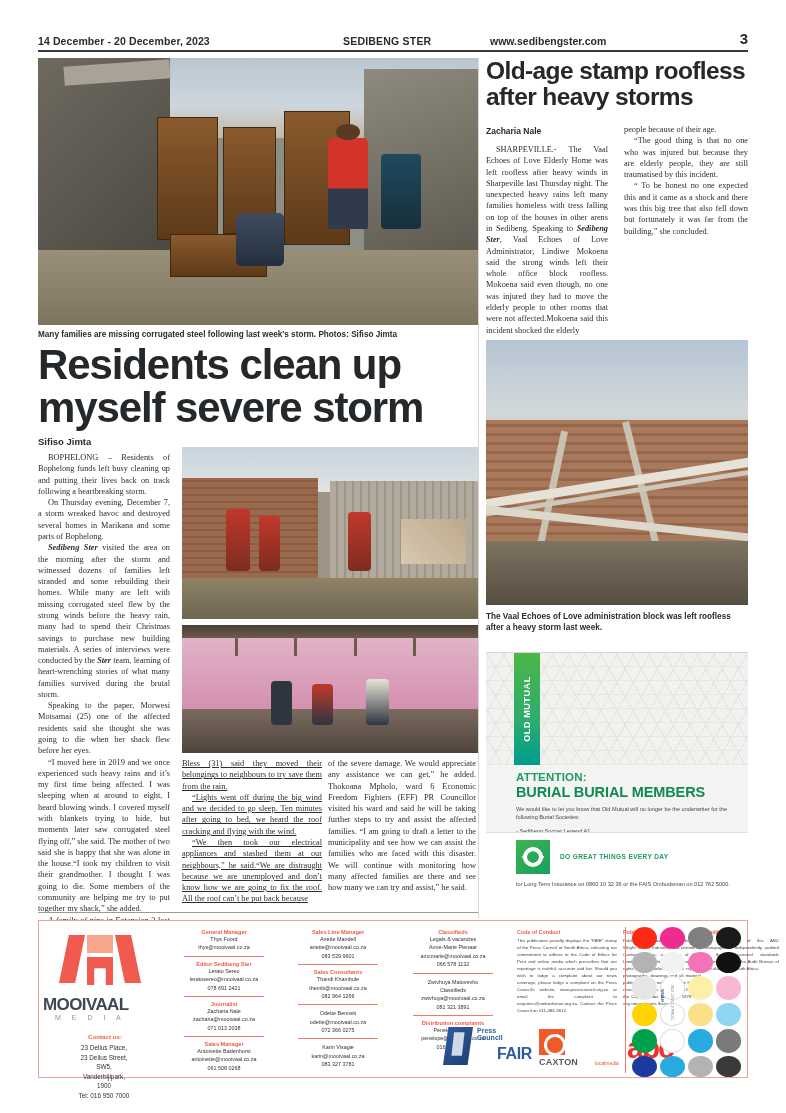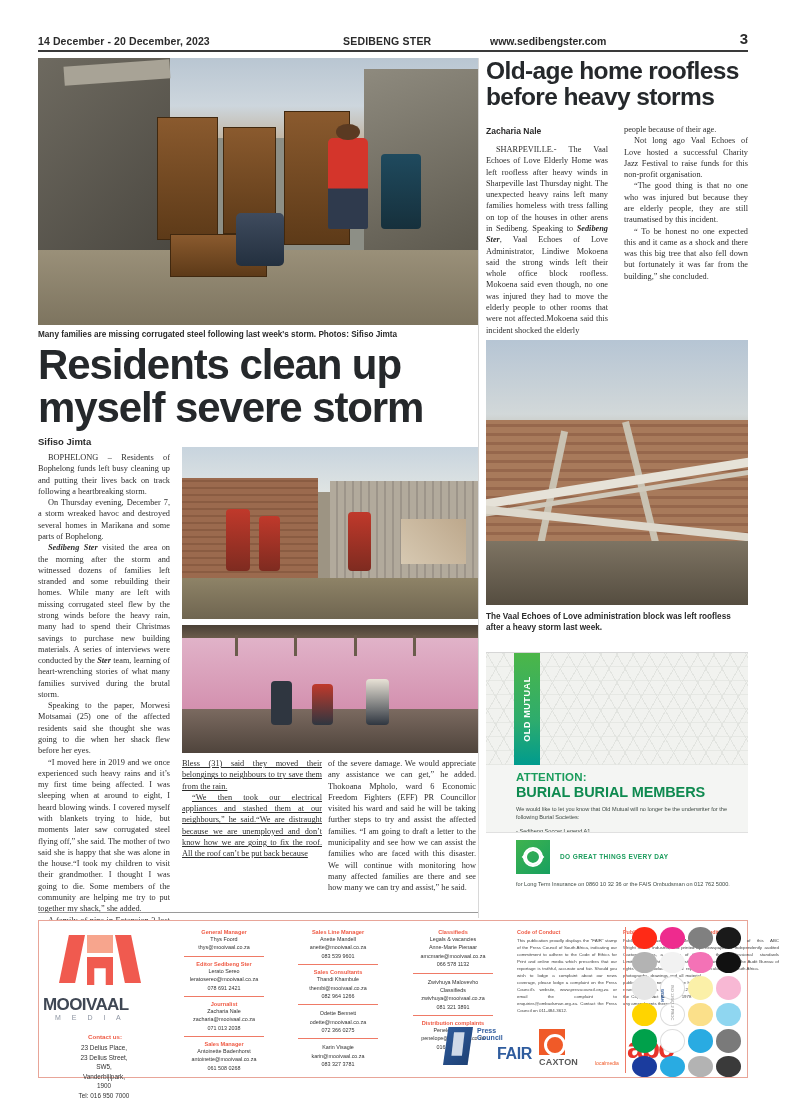--- a/index.html
+++ b/index.html
@@ -324,39 +324,39 @@
     <p>
       <i>Sedibeng Ster</i><span> visited the area on the morning after the storm and witnessed dozens of families left stranded and some rebuilding their homes. While many are left with missing corrugated steel flew by the strong winds before the heavy rain, many had to spend their Christmas savings to purchase new building materials. A series of interviews were conducted by the </span><i>Ster</i><span> team, learning of heart-wrenching stories of what many families survived during the brutal storm.</span>
     </p>
     <p>Speaking to the paper, Morwesi Motsamai (25) one of the affected residents said she thought she was going to die when her shack flew before her eyes.</p>
     <p>“I moved here in 2019 and we once experienced such heavy rains and it’s my first time being affected. I was sleeping when at around to eight, I heard blowing winds. I covered myself with blankets trying to hide, but moments later saw corrugated steel flying off,” she said. The mother of two said she is happy that she was alone in the house.“I took my children to visit their grandmother. I thought I was going to die. Some members of the community are helping me try to put together my shack,” she added.</p>
     <p>A family of nine in Extension 3 lost all their roofing during the heavy rain. Family Spokesman, Thamsanqa</p>
   </div>
 
   <div class="body-col" id="lcol-2">
     <p class="noind">Bless (31) said they moved their belongings to neighbours to try save them from the rain.</p>
+    <p>“Lights went off during the big wind and we decided to go sleep. Ten minutes after going to bed, we heard the roof cracking and flying with the wind.</p>
     <p>“We then took our electrical appliances and stashed them at our neighbours,” he said.“We are distraught because we are unemployed and don’t know how we are going to fix the roof. All the roof can’t be put back because</p>
   </div>
 
   <div class="body-col" id="lcol-3">
     <p class="noind">of the severe damage. We would appreciate any assistance we can get,” he added. Thokoana Mpholo, ward 6 Economic Freedom Fighters (EFF) PR Councillor visited his ward and said he will be taking further steps to try and assist the affected families. “I am going to draft a letter to the municipality and see how we can assist the families who are faced with this disaster. We will continue with monitoring how many affected families are there and see how many we can try and assist,” he said.</p>
   </div>
 
-  <h2 id="headline-right">Old-age home roofless before heavy storms</h2>
+  <h2 id="headline-right">Old-age stamp roofless after heavy storms</h2>
   <div id="byline-right">Zacharia Nale</div>
 
   <div class="body-col" id="rcol-1">
     <p>
       <span>SHARPEVILLE.- The Vaal Echoes of Love Elderly Home was left roofless after heavy winds in Sharpeville last Thursday night. The unexpected heavy rains left many families homeless with tress falling on top of the houses in other arens in Sedibeng. Speaking to </span><i>Sedibeng Ster</i><span>, Vaal Echoes of Love Administrator, Lindiwe Mokoena said the strong winds left their whole office block roofless. Mokoena said even though, no one was injured they had to move the elderly people to other rooms that were not affected.Mokoena said this incident shocked the elderly</span>
     </p>
   </div>
 
   <div class="body-col" id="rcol-2">
     <p class="noind">people because of their age.</p>
-    <p>Not long ago Vaal Echoes of Love hosted a successful Charity Jazz Festival to raise funds for this non-profit organisation.</p>
     <p>“The good thing is that no one who was injured but because they are elderly people, they are still traumatised by this incident.</p>
     <p>“ To be honest no one expected this and it came as a shock and there was this big tree that also fell down but fortunately it was far from the building,” she concluded.</p>
   </div>
 
   <div class="photo" id="photo-right">
     <div class="rsky"></div>
       <div class="rwall"></div>
     <div class="rpole rp1"></div>
       <div class="rpole rp2"></div>
     <div class="rbeamA"></div>

